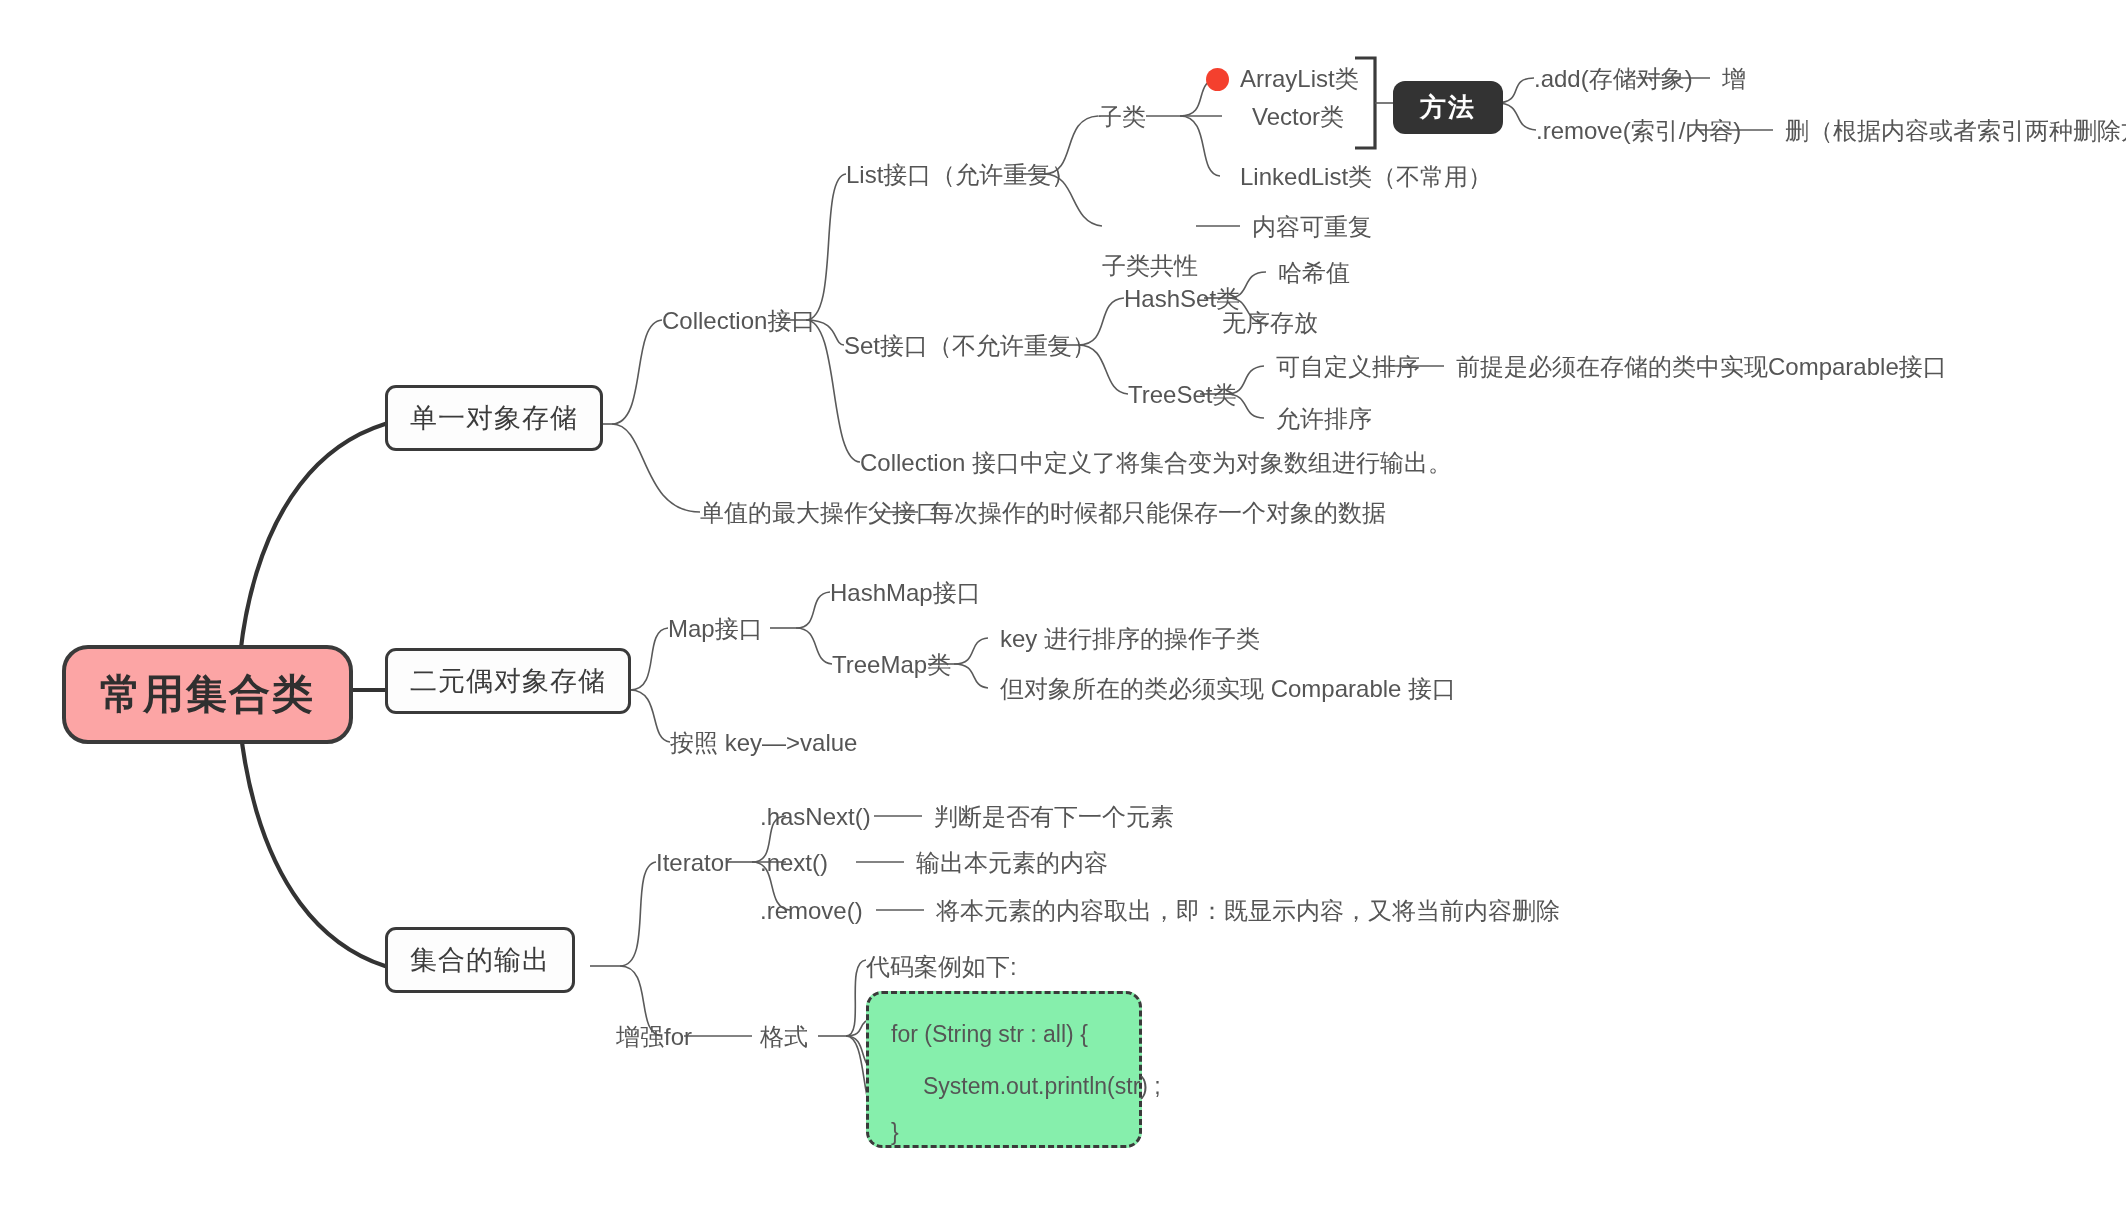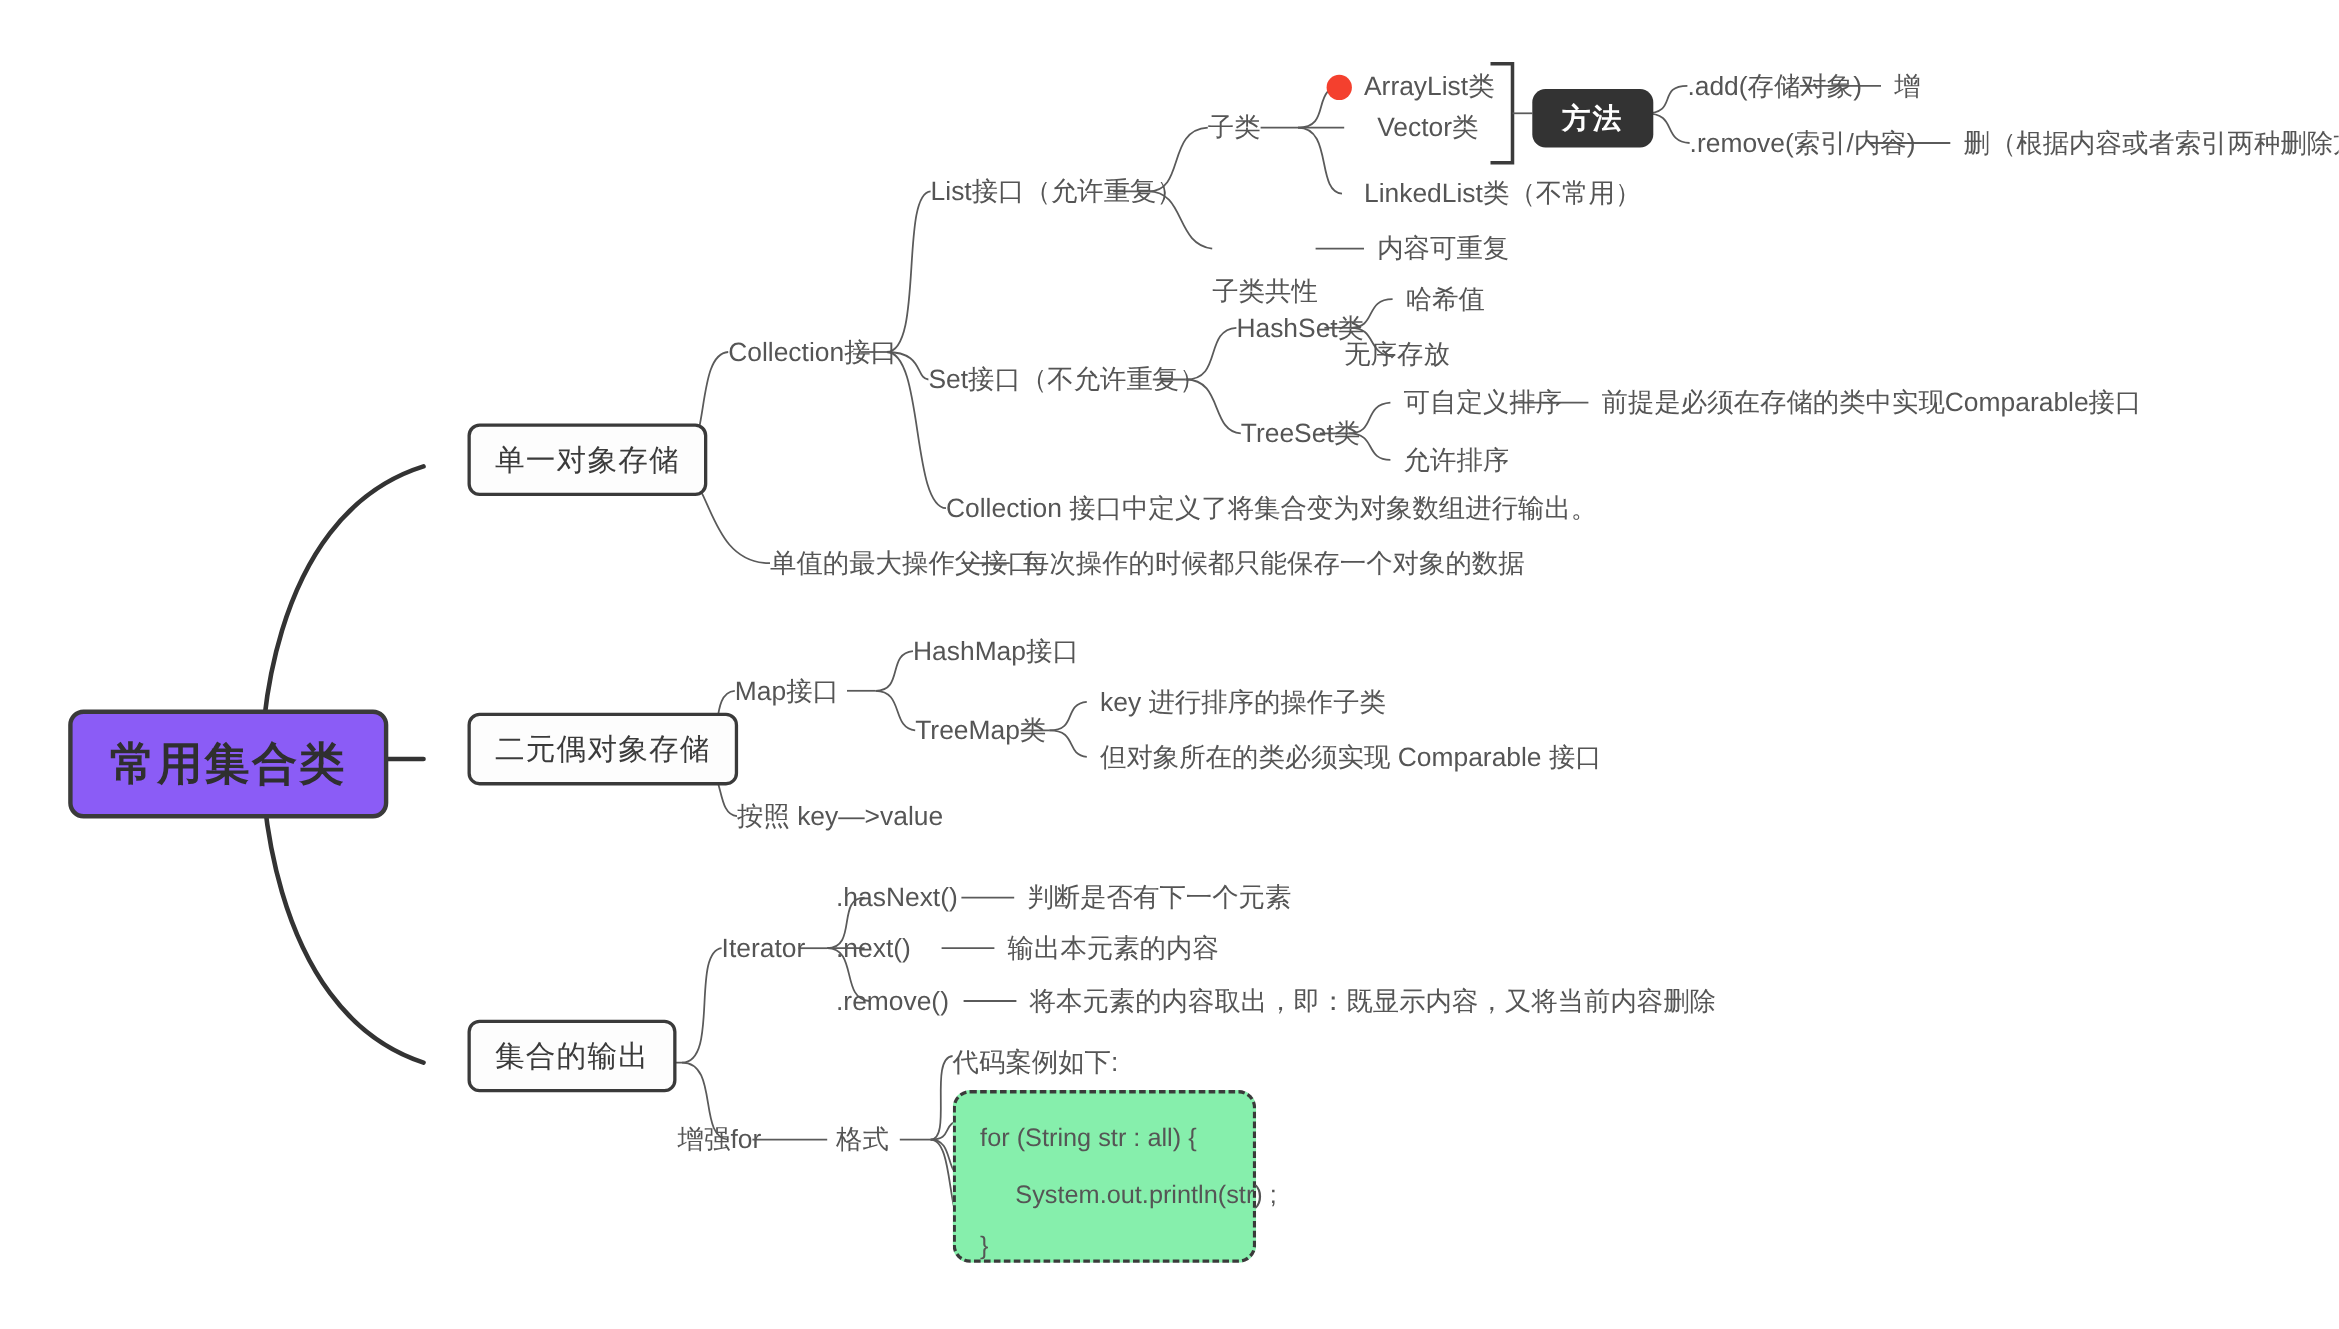--- a/index.html
+++ b/index.html
@@ -12,28 +12,28 @@
   .edge{fill:none;stroke:#5a5a5a;stroke-width:1.6;}
   .edge-thick{fill:none;stroke:#333;stroke-width:4.2;stroke-linecap:round;}
   .bracket{fill:none;stroke:#3b3b3b;stroke-width:3.2;stroke-linecap:butt;stroke-linejoin:miter;}
 
   .node{position:absolute;white-space:nowrap;}
 
   
   .root-box{
     left:62px;top:645px;
     padding:18px 34px;
-    border:4px solid #3a3a3a;border-radius:14px;background:#8b5cf6;
+    border:4px solid #3a3a3a;border-radius:26px;background:#fca5a5;
     font-size:41px;font-weight:bold;color:#2f2f2f;letter-spacing:2px;
   }
   
   .l1-box{
     padding:12px 22px;
     border:3.4px solid #3a3a3a;border-radius:11px;background:#fdfdfd;
-    font-size:27px;color:#3b3b3b;letter-spacing:1px;margin-left:40px;
+    font-size:27px;color:#3b3b3b;letter-spacing:1px;
   }
   .l1-a{left:385px;top:385px;}
   .l1-b{left:385px;top:648px;}
   .l1-c{left:385px;top:927px;}
 
   
   .txt{font-size:24px;color:#555;line-height:1;}
 
   
   .pill{

